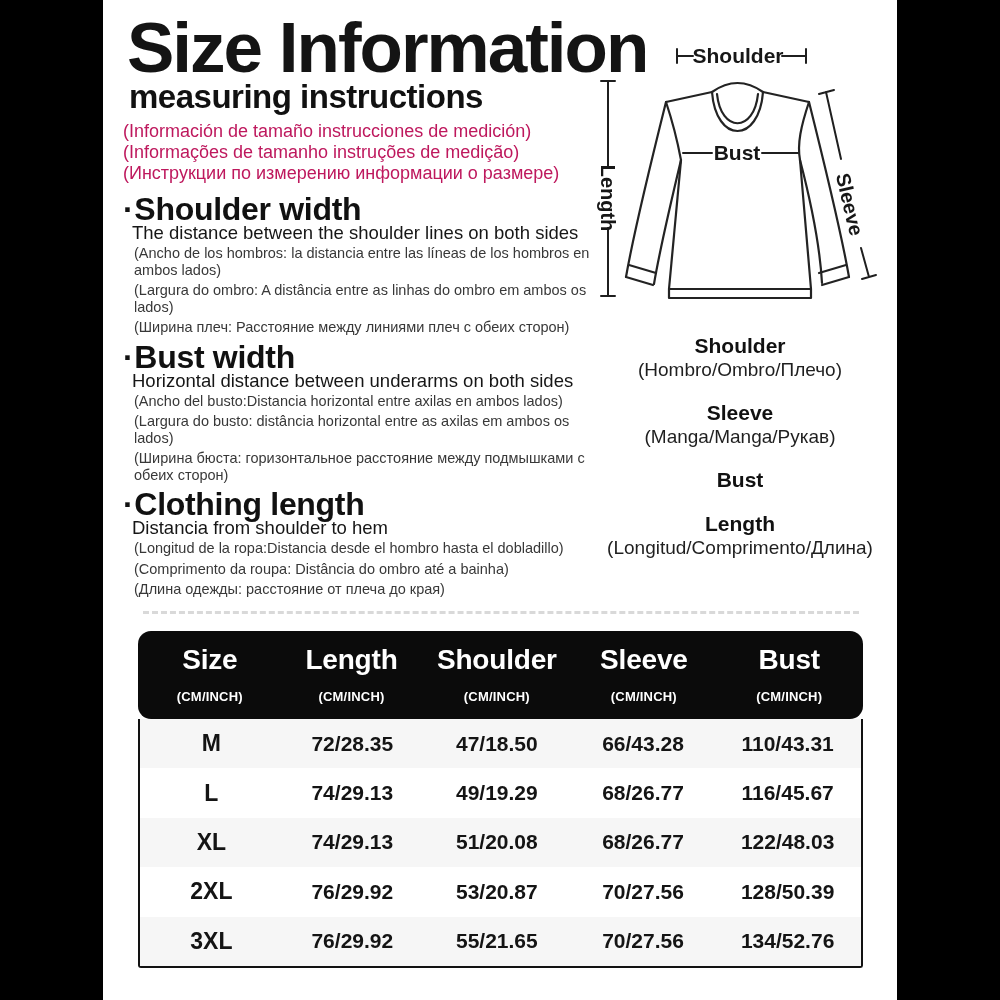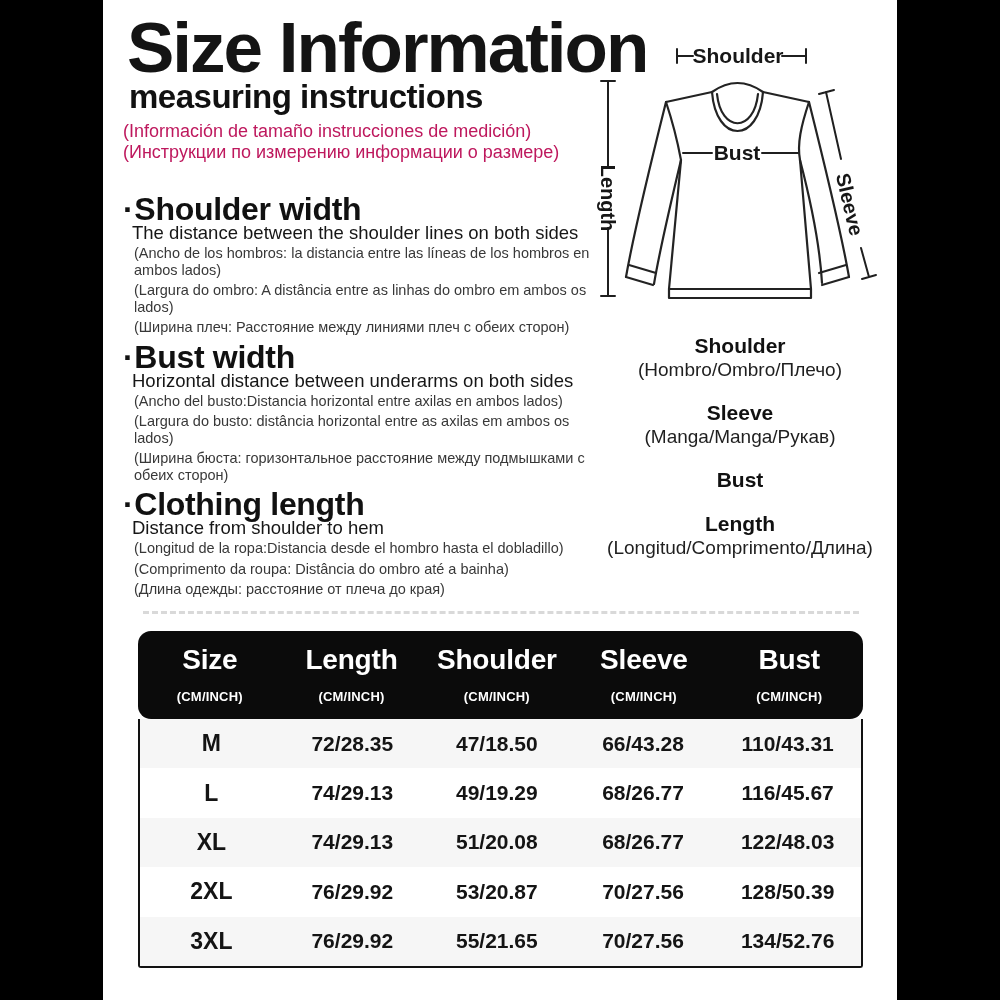--- a/index.html
+++ b/index.html
@@ -57,20 +57,21 @@
 </head>
 <body>
 
 <div class="stage">
   <div class="content">
 
     <div class="hdr">
       <h1 class="title">Size Information</h1>
       <h2 class="subtitle">measuring instructions</h2>
       <p class="htrans">(Información de tamaño instrucciones de medición)</p>
+      <p class="htrans">(Informações de tamanho instruções de medição)</p>
       <p class="htrans">(Инструкции по измерению информации о размере)</p>
     </div>
 
     <div class="sections">
 
       <div class="sec">
         <h3 class="sec-h"><span class="bullet">·</span><span>Shoulder width</span></h3>
         <p class="sec-d">The distance between the shoulder lines on both sides</p>
         <p class="sec-t">(Ancho de los hombros: la distancia entre las líneas de los hombros en ambos lados)</p>
         <p class="sec-t">(Largura do ombro: A distância entre as linhas do ombro em ambos os lados)</p>
@@ -80,21 +81,21 @@
       <div class="sec">
         <h3 class="sec-h"><span class="bullet">·</span><span>Bust width</span></h3>
         <p class="sec-d">Horizontal distance between underarms on both sides</p>
         <p class="sec-t">(Ancho del busto:Distancia horizontal entre axilas en ambos lados)</p>
         <p class="sec-t">(Largura do busto: distância horizontal entre as axilas em ambos os lados)</p>
         <p class="sec-t">(Ширина бюста: горизонтальное расстояние между подмышками с обеих сторон)</p>
       </div>
 
       <div class="sec">
         <h3 class="sec-h"><span class="bullet">·</span><span>Clothing length</span></h3>
-        <p class="sec-d">Distance from shoulder to hem</p>
+        <p class="sec-d">Distancia from shoulder to hem</p>
         <p class="sec-t">(Longitud de la ropa:Distancia desde el hombro hasta el dobladillo)</p>
         <p class="sec-t">(Comprimento da roupa: Distância do ombro até a bainha)</p>
         <p class="sec-t">(Длина одежды: расстояние от плеча до края)</p>
       </div>
 
     </div>
 
     <div class="diagram">
       <svg viewBox="0 0 306 306">
         <g fill="none" stroke="#232323" stroke-width="2.2" stroke-linecap="round" stroke-linejoin="round">

